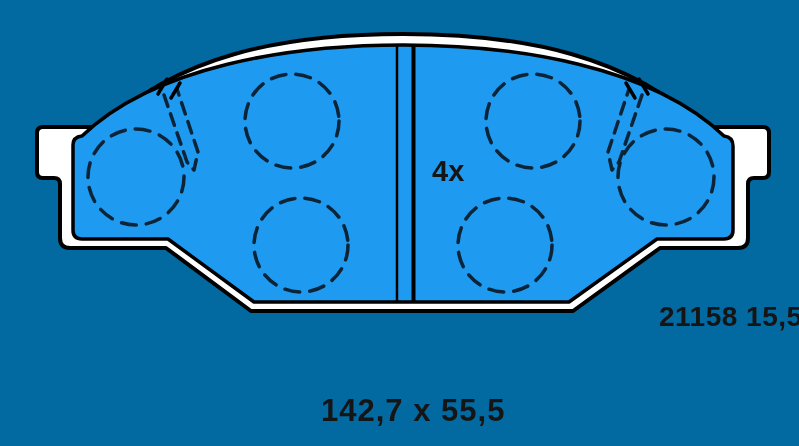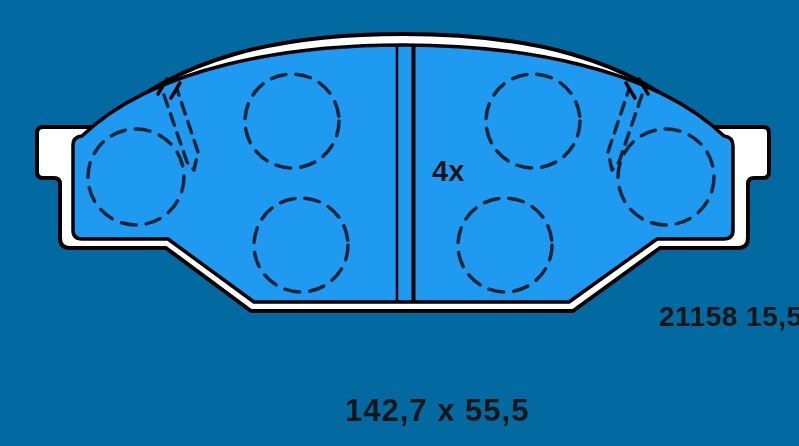--- a/index.html
+++ b/index.html
@@ -34,21 +34,21 @@
     top: 157px;
     font-size: 29px;
   }
   .label-part {
     left: 659px;
     top: 303px;
     font-size: 28px;
     letter-spacing: 0.5px;
   }
   .label-dims {
-    left: 345px;
+    left: 321px;
     top: 395px;
     font-size: 31px;
     letter-spacing: 1px;
   }
 </style>
 </head>
 <body>
 
 <div class="canvas">
 

